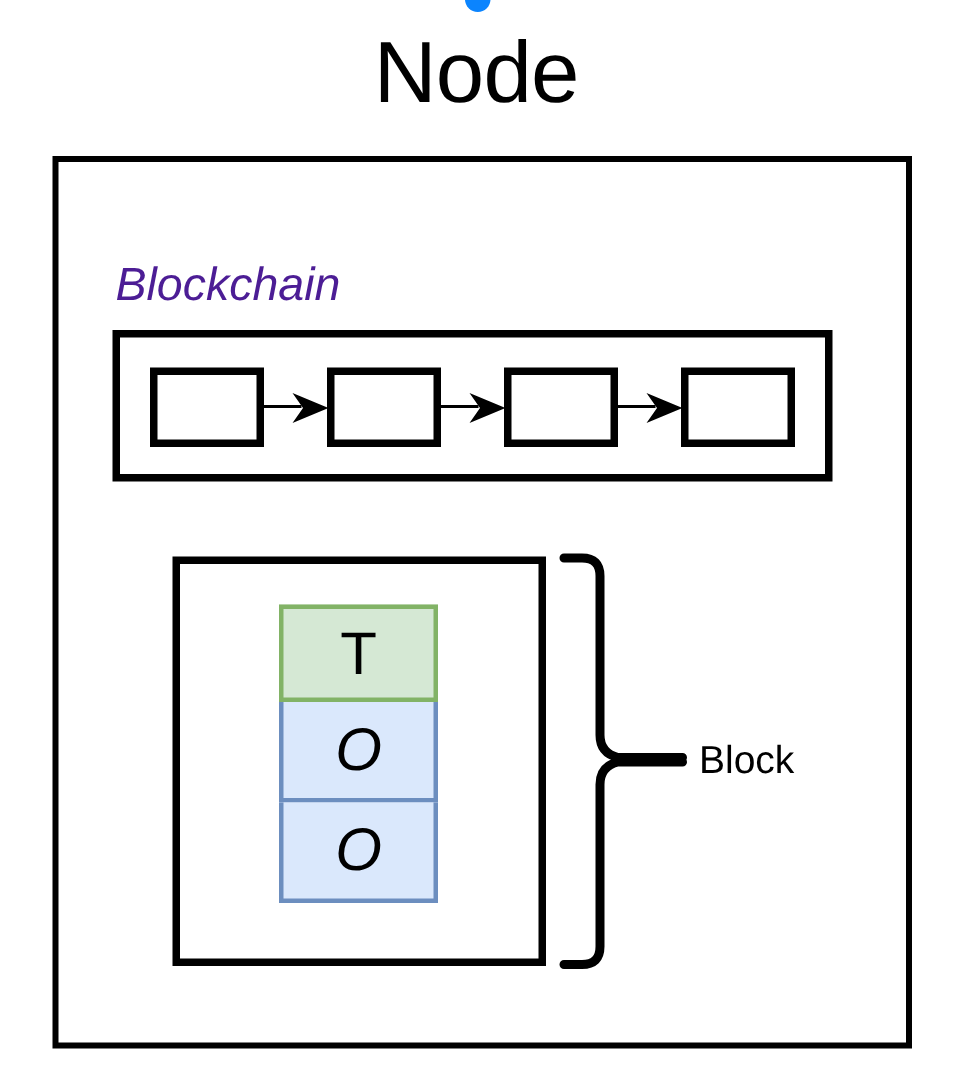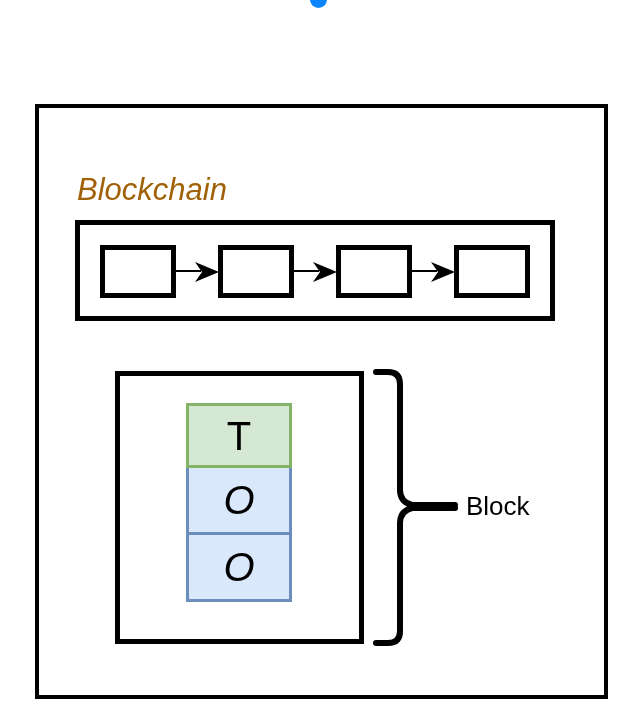--- a/index.html
+++ b/index.html
@@ -63,21 +63,21 @@
 
   
   .blockchain-label {
     position: absolute;
     left: 77px;
     top: 171px;
     font-size: 31px;
     line-height: 38px;
     font-style: italic;
     font-weight: 400;
-    color: #a16207;
+    color: #4c1d95;
     white-space: nowrap;
   }
 
   
   .blockchain-box {
     position: absolute;
     left: 75px;
     top: 220px;
     width: 480px;
     height: 101px;
@@ -175,20 +175,21 @@
     white-space: nowrap;
   }
 </style>
 </head>
 <body>
 
 <div id="canvas">
 
   <div class="status-dot"></div>
 
+  <div class="node-title">Node</div>
 
   <div class="node-box"></div>
 
   <div class="blockchain-label">Blockchain</div>
 
   <div class="blockchain-box"></div>
 
   <div class="chain-block b0"></div>
   <div class="chain-block b1"></div>
   <div class="chain-block b2"></div>

